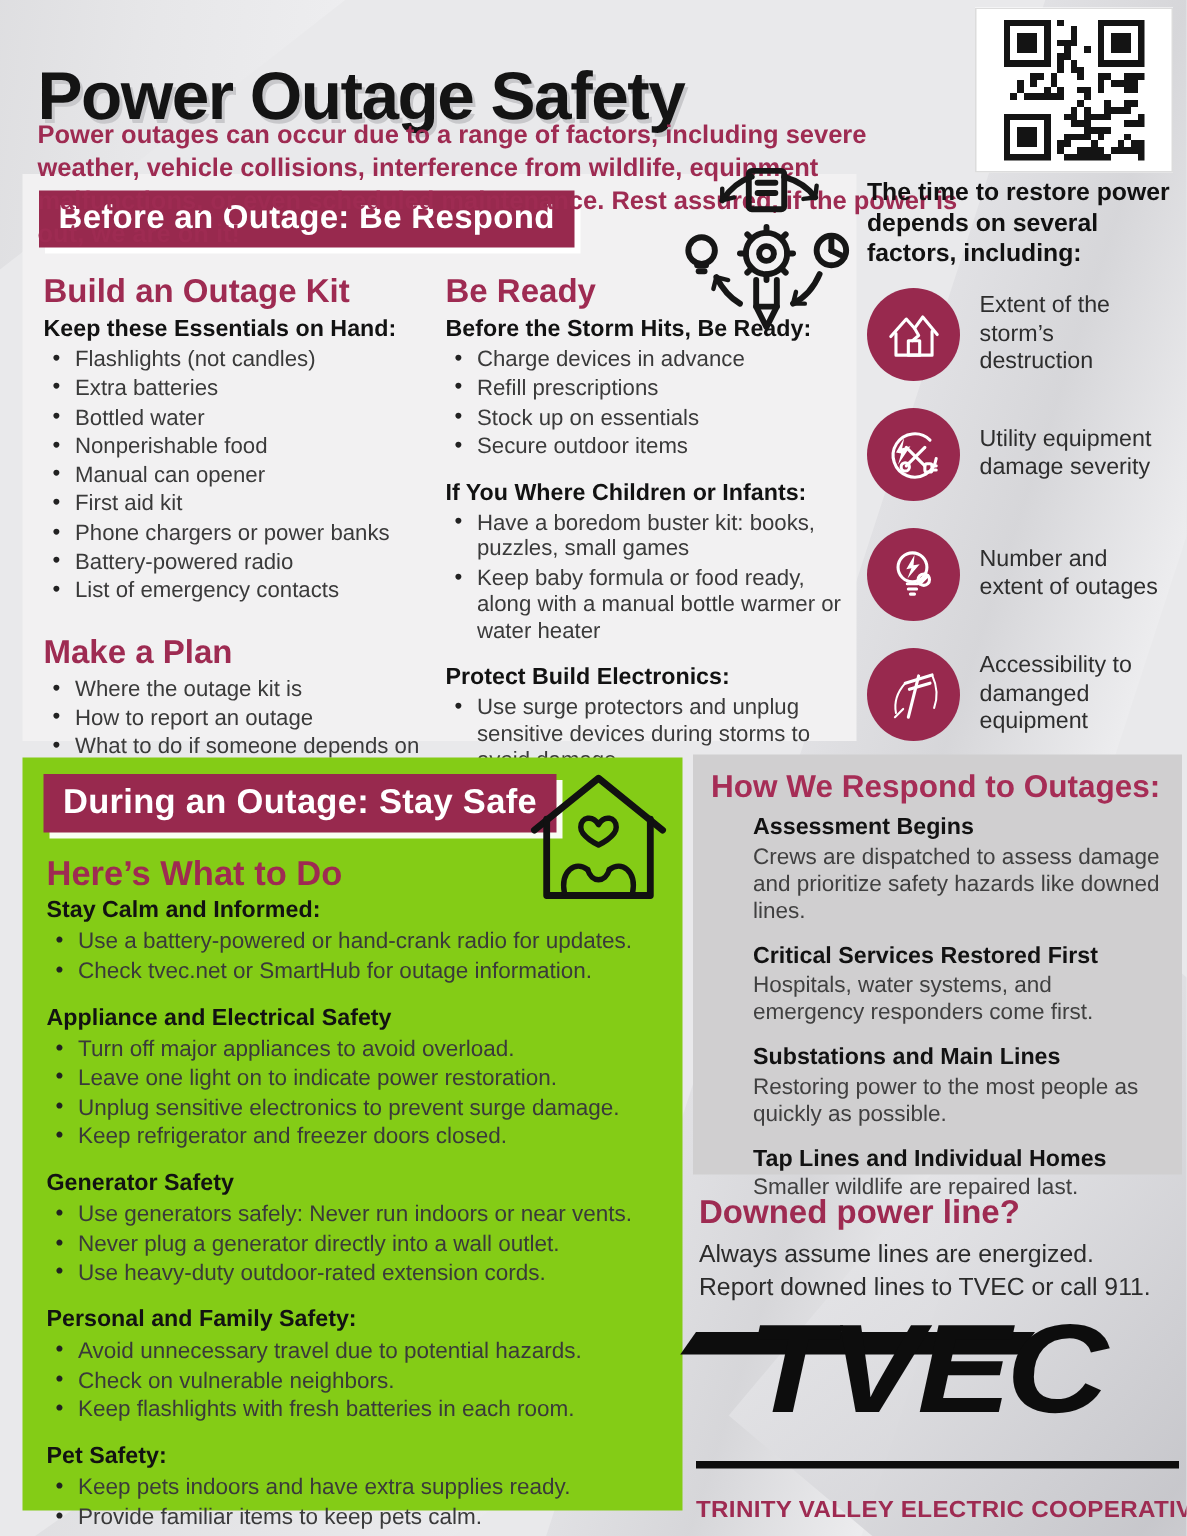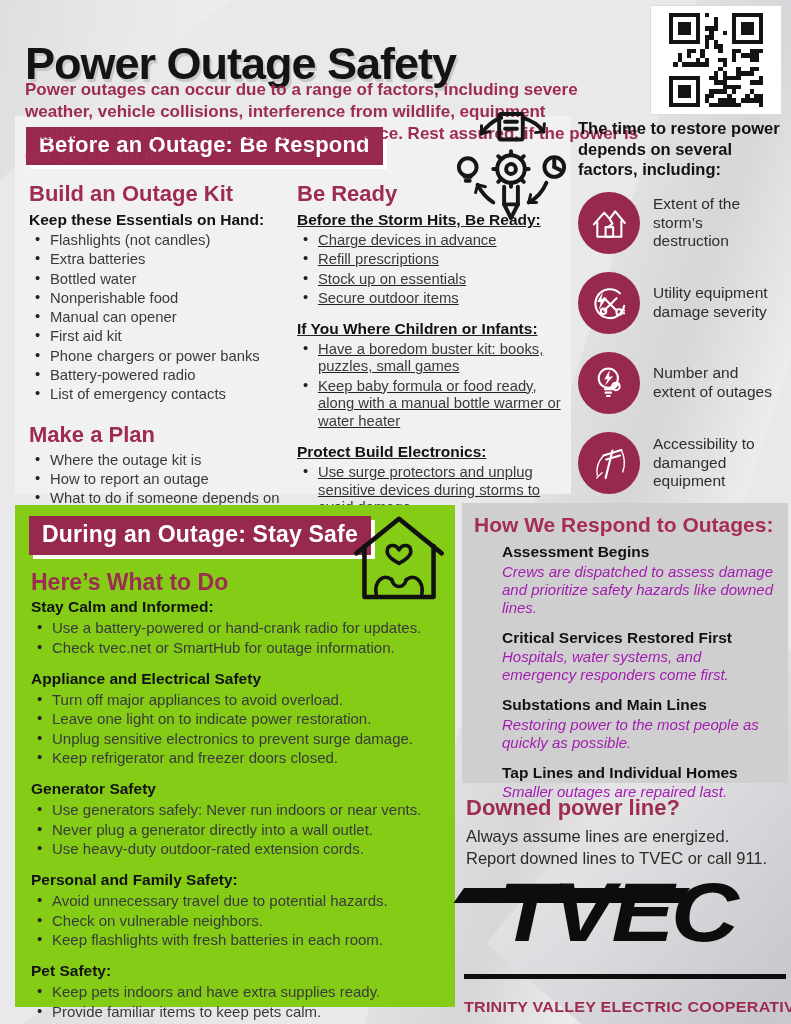--- a/index.html
+++ b/index.html
@@ -48,21 +48,21 @@
   .col-left{width:262px;}
   .col-right{width:272px;margin-left:6px;}
   .h-maroon{font-size:22px;font-weight:bold;color:#9e2b52;margin:6px 0 4px;}
   .sub-h{font-size:15.5px;font-weight:bold;color:#121212;margin:2px 0 3px;}
   ul.blist{list-style:none;margin:2px 0 0 4px;padding:0;}
   ul.blist li{
     position:relative;padding-left:17px;font-size:14.8px;color:#3a3a3a;
     line-height:1.2;margin-bottom:1.5px;
   }
   ul.blist li::before{content:"•";position:absolute;left:2px;top:-1px;color:#222;}
-  .group{margin-bottom:12px;text-decoration:underline;}
+  .group{margin-bottom:12px;}
   .makeplan{margin-top:18px;}
 
   .process-icon{position:absolute;left:452px;top:110px;z-index:3;}
 
   .sidebar{position:absolute;left:578px;top:118px;z-index:2;width:208px;}
   .sidebar-intro{font-size:16.5px;font-weight:bold;color:#111;line-height:1.25;margin-bottom:12px;}
   .factor-row{display:flex;align-items:center;gap:13px;margin-bottom:18px;}
   .factor-icon{
     width:62px;height:62px;border-radius:50%;background:#98294e;flex:0 0 62px;
     display:flex;align-items:center;justify-content:center;
@@ -80,21 +80,21 @@
   .during-body ul.blist li{font-size:15px;line-height:1.2;}
   .dgroup{margin-bottom:13px;}
 
   .respond-panel{
     position:absolute;left:462px;top:503px;z-index:1;width:326px;height:280px;
     background:#d0cfd0;padding:8px 12px 0 12px;box-sizing:border-box;
   }
   .respond-title{font-size:21px;font-weight:bold;color:#a62d56;margin:2px 0 6px;}
   .step{margin-bottom:12px;margin-left:28px;}
   .step-h{font-size:15.5px;font-weight:bold;color:#121212;line-height:1.2;}
-  .step-b{font-size:15px;color:#a21caf;line-height:1.2;margin-top:1px;font-style:italic;}
+  .step-b{font-size:15px;color:#404040;line-height:1.2;margin-top:1px;}
 
   .downed{position:absolute;left:466px;top:795px;z-index:2;width:320px;}
   .downed-title{font-size:22px;font-weight:bold;color:#9e2b52;margin-bottom:4px;}
   .downed-body{font-size:16.5px;color:#2b2b2b;line-height:1.35;white-space:pre-line;}
 
   .logo{position:absolute;left:464px;top:882px;z-index:2;width:322px;text-align:right;}
   .logo-mark{position:relative;height:96px;}
   .t-bar{position:absolute;left:0;top:6px;width:226px;height:15px;background:#0d0d0d;
     transform:skewX(-35deg);transform-origin:left top;}
   .logo-text{
@@ -465,21 +465,21 @@
   <div class="step">
     <div class="step-h">Critical Services Restored First</div>
     <div class="step-b">Hospitals, water systems, and emergency responders come first.</div>
   </div>
   <div class="step">
     <div class="step-h">Substations and Main Lines</div>
     <div class="step-b">Restoring power to the most people as quickly as possible.</div>
   </div>
   <div class="step">
     <div class="step-h">Tap Lines and Individual Homes</div>
-    <div class="step-b">Smaller outages are repaired last.</div>
+    <div class="step-b">Smaller wildlife are repaired last.</div>
   </div>
 </div>
 
 <div class="downed">
   <div class="downed-title">Downed power line?</div>
   <div class="downed-body">Always assume lines are energized.
 Report downed lines to TVEC or call 911.</div>
 </div>
 
 <div class="logo">

